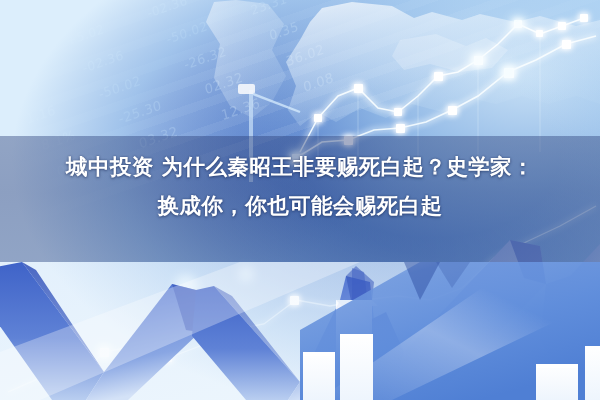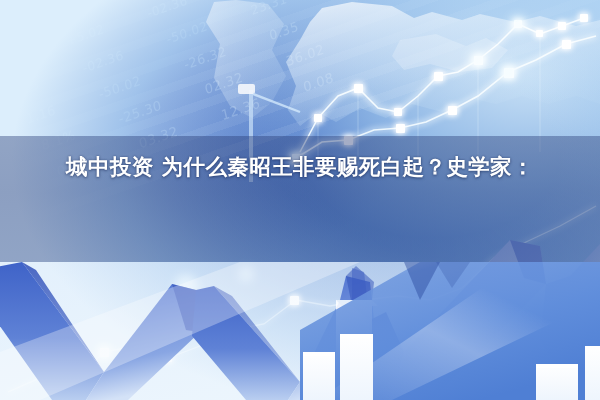--- a/index.html
+++ b/index.html
@@ -363,15 +363,16 @@
       <rect x="536" y="364" width="42" height="4" fill="#ffffff"></rect>
       <rect x="585" y="346" width="15" height="54" fill="url(#barG)"></rect>
       <rect x="585" y="346" width="15" height="4" fill="#ffffff"></rect>
     </g>
   </svg>
 
   <div class="text-band" id="textBand" style="top: 136px; height: 126px;"></div>
 
   <div class="title-wrap" id="titleWrap" style="top: 147px;">
     <div class="title-line">城中投资 为什么秦昭王非要赐死白起？史学家：</div>
+    <div class="title-line">换成你，你也可能会赐死白起</div>
   </div>
 
 </div>
 
 </body></html>

